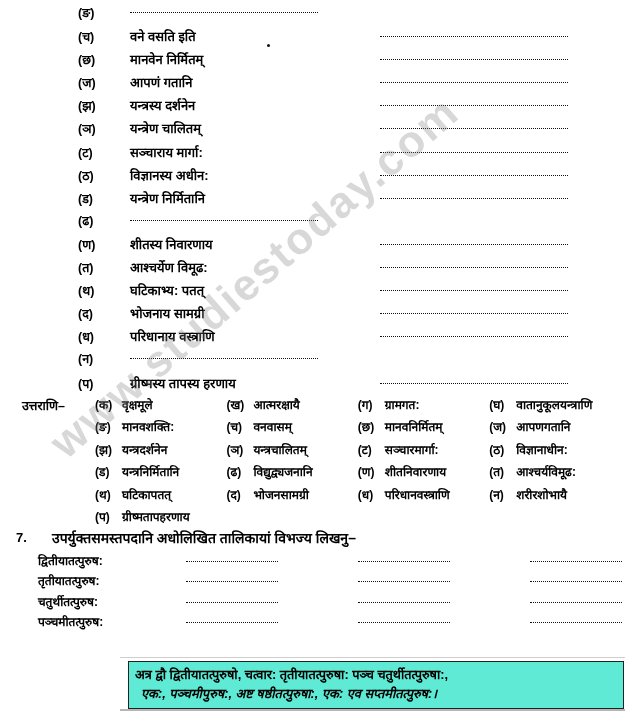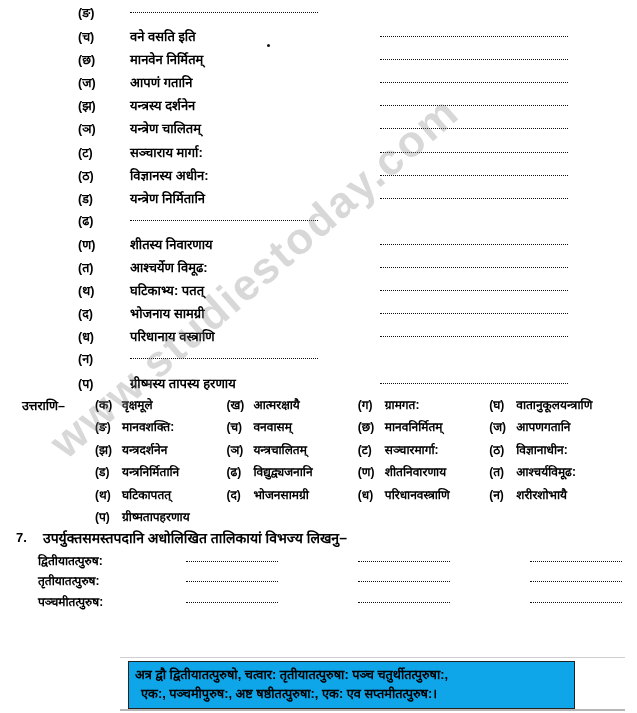--- a/index.html
+++ b/index.html
@@ -139,21 +139,21 @@
   }
   #q7-num {
     position: absolute;
     left: 16px;
     top: 2px;
     font-size: 13px;
     font-weight: 700;
   }
   #q7-title {
     position: absolute;
-    left: 43px;
+    left: 52px;
     top: 0px;
     font-size: 14px;
     font-weight: 700;
     white-space: nowrap;
   }
   #q7-table {
     position: absolute;
     left: 38px;
     top: 24px;
     width: 470px;
@@ -176,33 +176,33 @@
     margin-right: 36px;
     border-bottom: 1.6px dotted #111;
     transform: translateY(-3px);
   }
 
   
   #ansbox {
     position: absolute;
     left: 128px;
     top: 661px;
-    width: 447px;
+    width: 496px;
     border: 1.2px solid #222;
     box-sizing: border-box;
     padding: 4px 6px 5px 6px;
-    background: #0ea5e9;
+    background: #5eead4;
   }
   .box-line {
     font-size: 12.8px;
     font-weight: 700;
     white-space: nowrap;
     line-height: 1.45;
   }
-  .box-line.l2 { padding-left: 6px; }
+  .box-line.l2 { padding-left: 6px; font-style: italic; }
 
   #bottom-rule {
     position: absolute;
     left: 120px;
     top: 709px;
     width: 505px;
     height: 2px;
     background: #b6b6b6;
   }
   #top-rule {
@@ -421,20 +421,26 @@
           <div class="t-dots"></div>
           <div class="t-dots"></div>
         </div>
         <div class="t-row">
           <div class="t-label dev">तृतीयातत्पुरुष:</div>
           <div class="t-dots"></div>
           <div class="t-dots"></div>
           <div class="t-dots"></div>
         </div>
         <div class="t-row">
+          <div class="t-label dev">चतुर्थीतत्पुरुष:</div>
+          <div class="t-dots"></div>
+          <div class="t-dots"></div>
+          <div class="t-dots"></div>
+        </div>
+        <div class="t-row">
           <div class="t-label dev">पञ्चमीतत्पुरुष:</div>
           <div class="t-dots"></div>
           <div class="t-dots"></div>
           <div class="t-dots"></div>
         </div>
       </div>
   </div>
 
   <div id="top-rule"></div>
 

